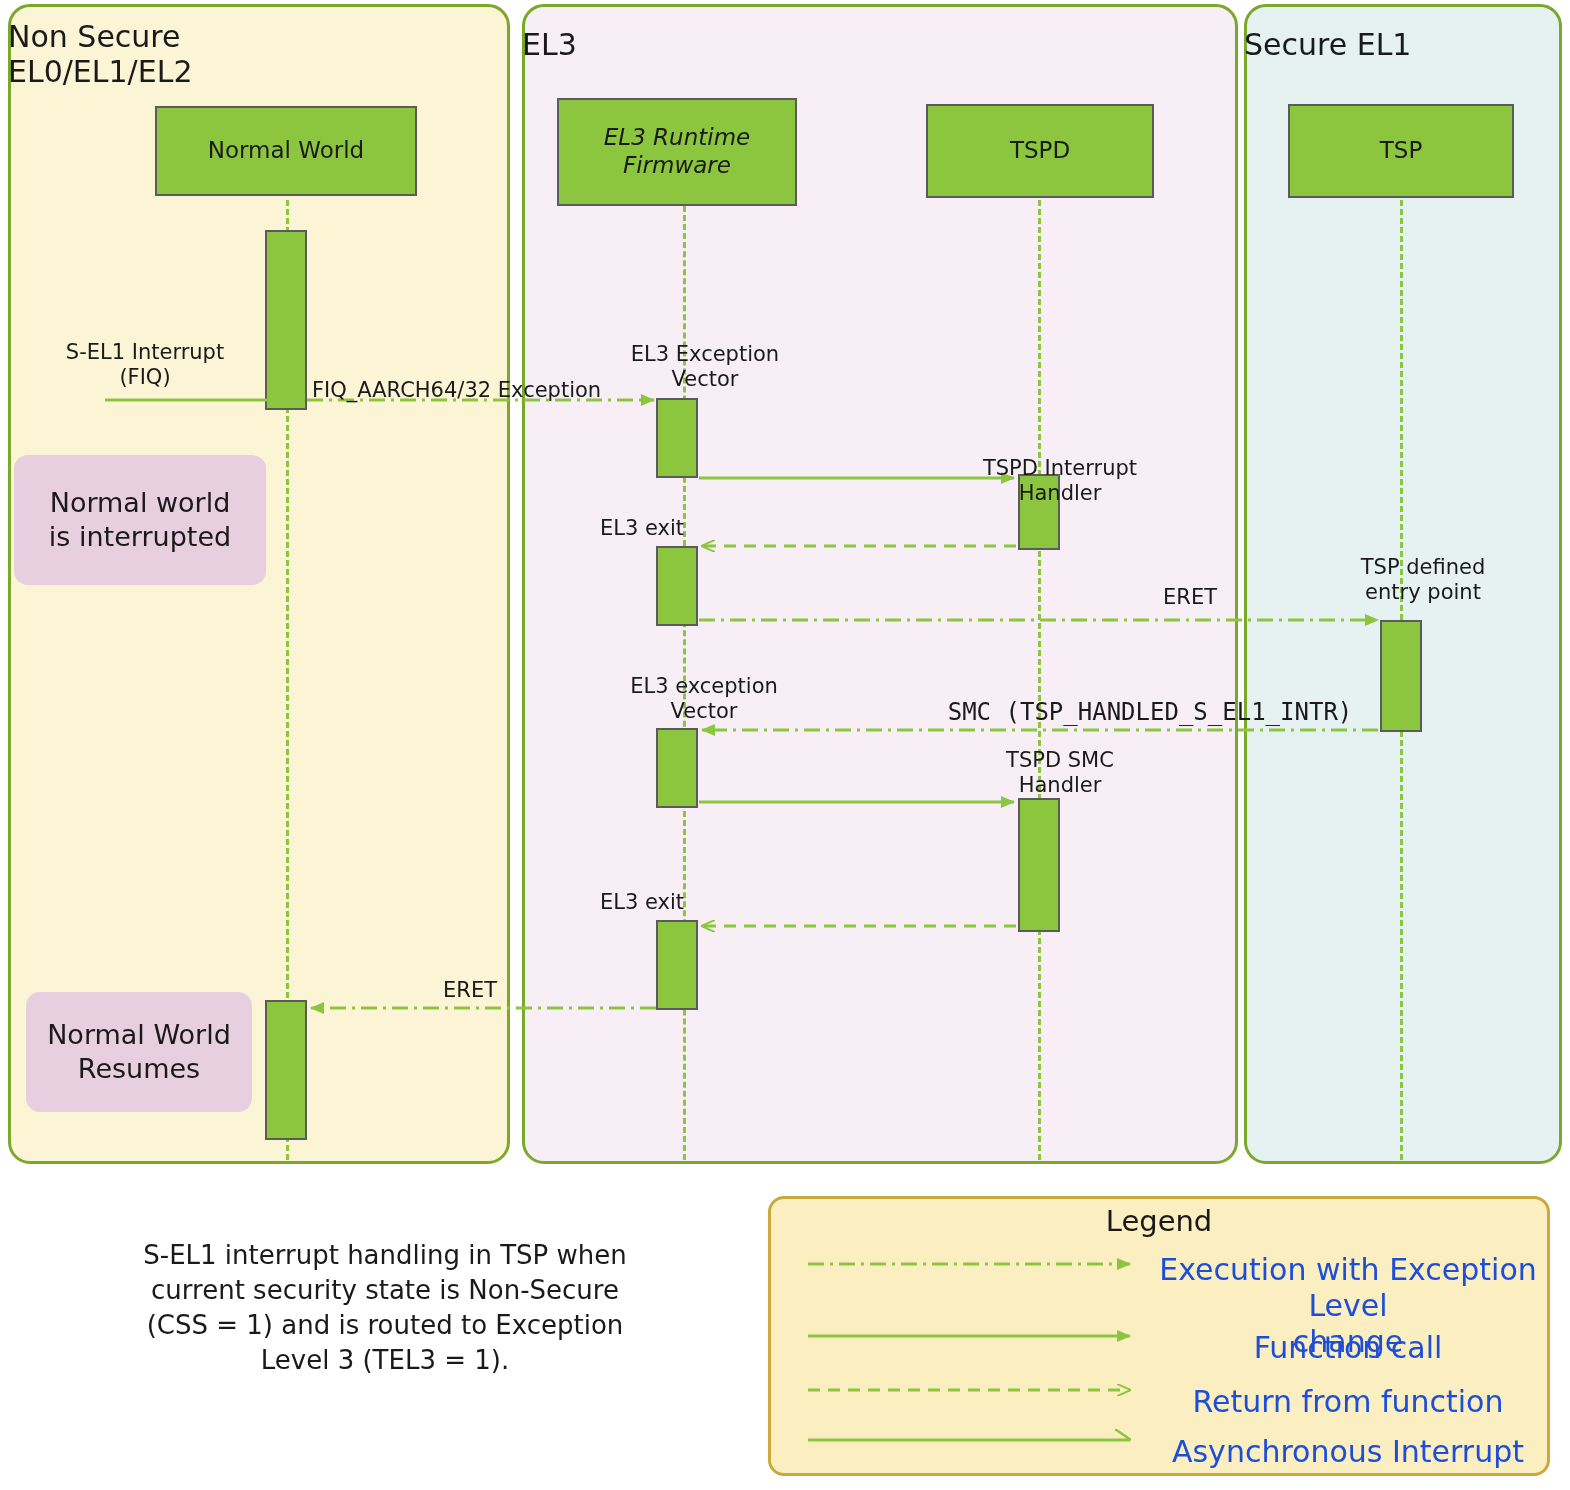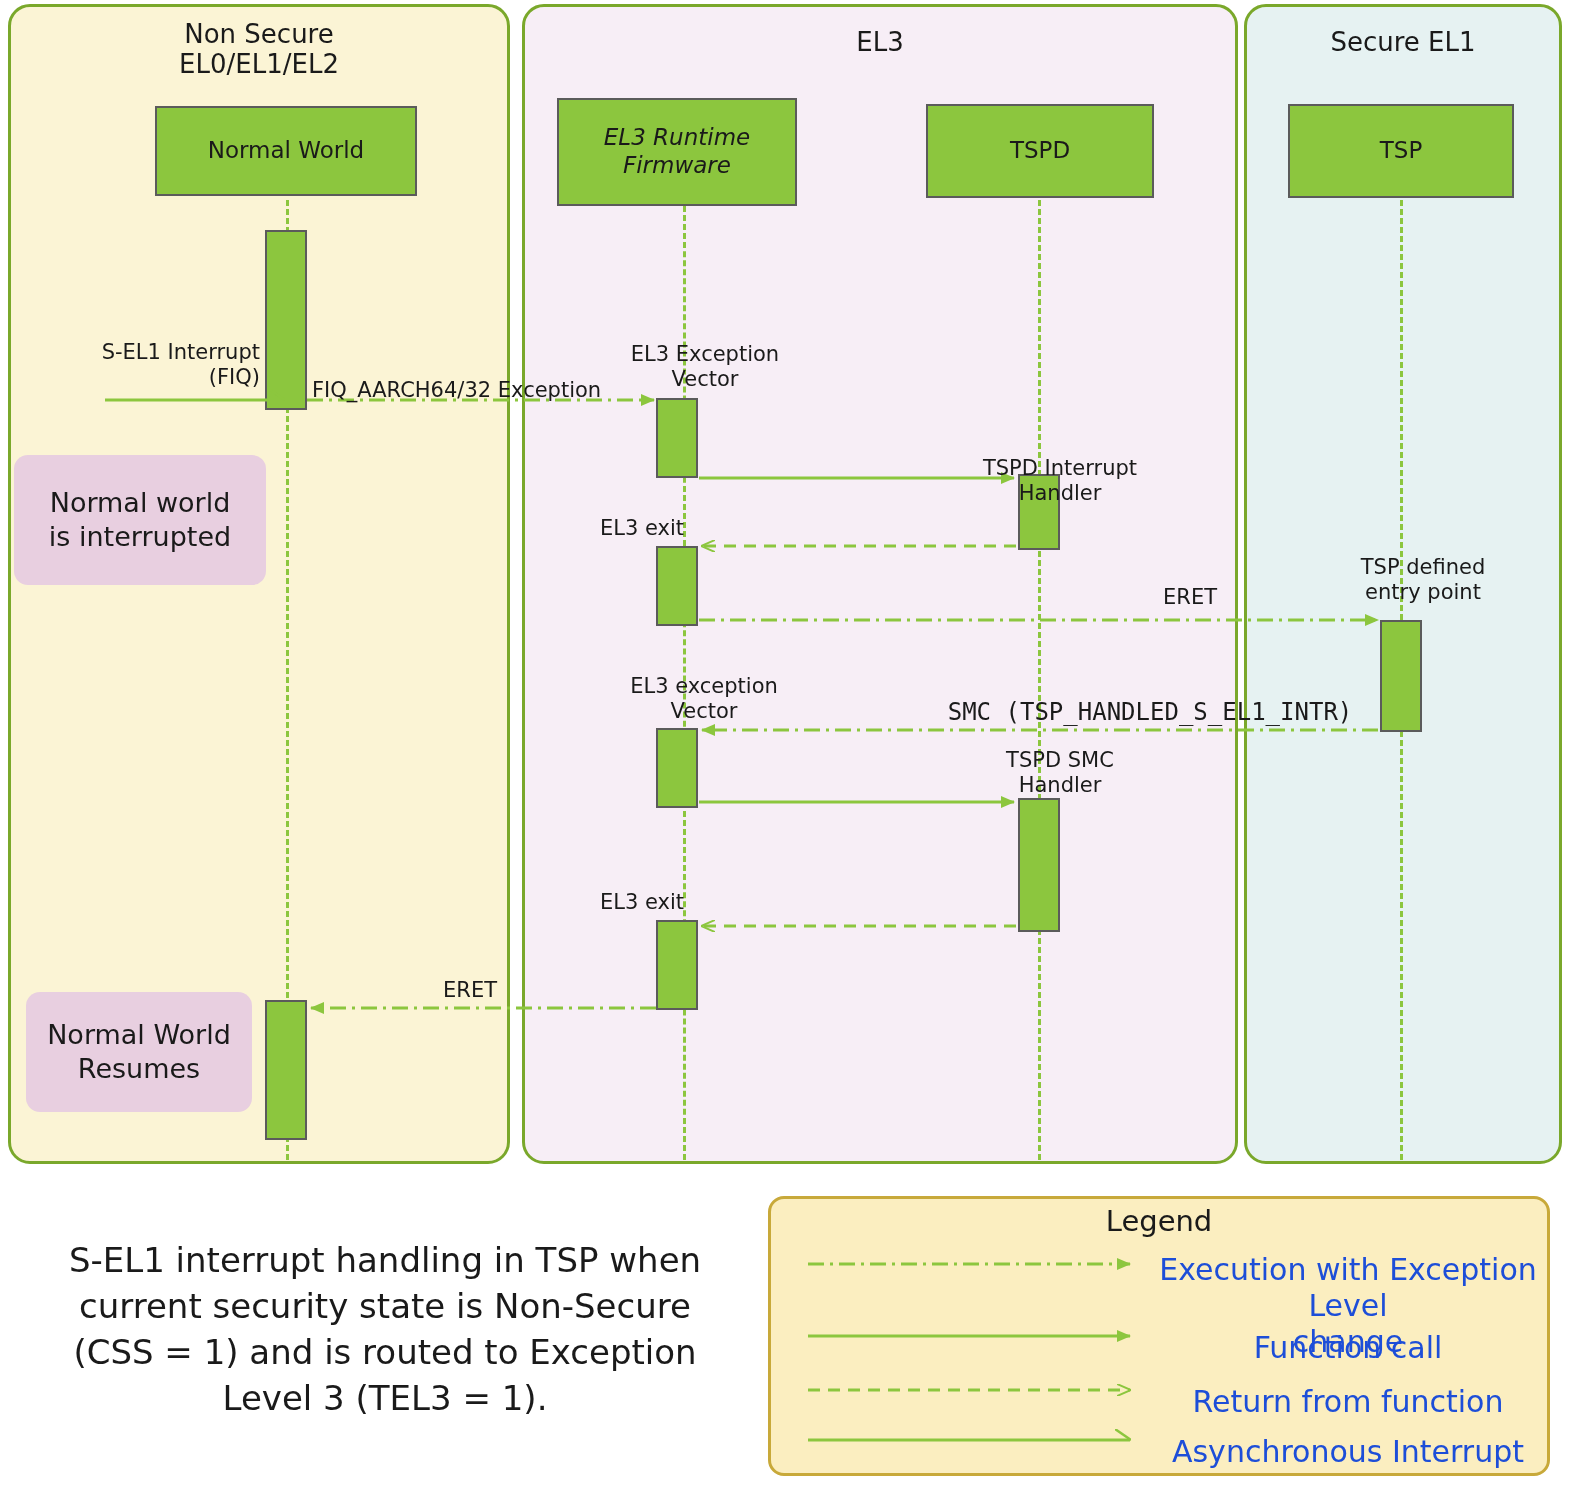--- a/index.html
+++ b/index.html
@@ -26,22 +26,21 @@
   .lane {
     border: 3px solid #7aa82b;
     border-radius: 22px;
   }
   .lane-ns   { background: #fbf4d5; }
   .lane-el3  { background: #f7eef6; }
   .lane-sel1 { background: #e6f2f2; }
 
   .lane-title {
     position: absolute;
-    text-align: center;
-    font-size: 26px;
+    font-size: 30px;
     color: #1a1a1a;
     line-height: 1.15;
     white-space: pre-line;
   }
 
   
   .pbox {
     background: #8cc63e;
     border: 2px solid #5b5b5b;
     display: flex;
@@ -88,21 +87,21 @@
     line-height: 1.2;
     white-space: pre-line;
     text-align: center;
   }
   .msg-label.mono { font-family: "DejaVu Sans Mono", monospace; font-size: 24px; }
 
   
   .caption {
     position: absolute;
     text-align: center;
-    font-size: 34px;
+    font-size: 26px;
     color: #1a1a1a;
     line-height: 1.35;
     white-space: pre-line;
   }
 
   
   .legend-box {
     background: #fbeec0;
     border: 3px solid #c8a93a;
     border-radius: 16px;
@@ -196,21 +195,21 @@
 
     <path d="M1378,730 L702,730" stroke="#8cc63e" stroke-width="3" fill="none" stroke-dasharray="16,6,3,6" marker-end="url(#arrowFilledL)"></path>
 
     <path d="M699,802 L1014,802" stroke="#8cc63e" stroke-width="3" fill="none" marker-end="url(#arrowFilledL)"></path>
 
     <path d="M1016,926 L702,926" stroke="#8cc63e" stroke-width="3" fill="none" stroke-dasharray="12,8" marker-end="url(#arrowOpen)"></path>
 
     <path d="M656,1008 L311,1008" stroke="#8cc63e" stroke-width="3" fill="none" stroke-dasharray="16,6,3,6" marker-end="url(#arrowFilledL)"></path>
   </svg>
 
-  <div class="msg-label" style="left:30px; top:340px; width:230px;text-align:right;">S-EL1 Interrupt
+  <div class="msg-label" style="left:30px; top:340px; width:230px;">S-EL1 Interrupt
 (FIQ)</div>
 
   <div class="msg-label" style="left:312px; top:378px; width:330px; text-align:left;">FIQ_AARCH64/32 Exception</div>
 
   <div class="msg-label" style="left:600px; top:342px; width:210px;">EL3 Exception
 Vector</div>
 
   <div class="msg-label" style="left:950px; top:420px; width:220px;margin-top:36px;">TSPD Interrupt
 Handler</div>
 

